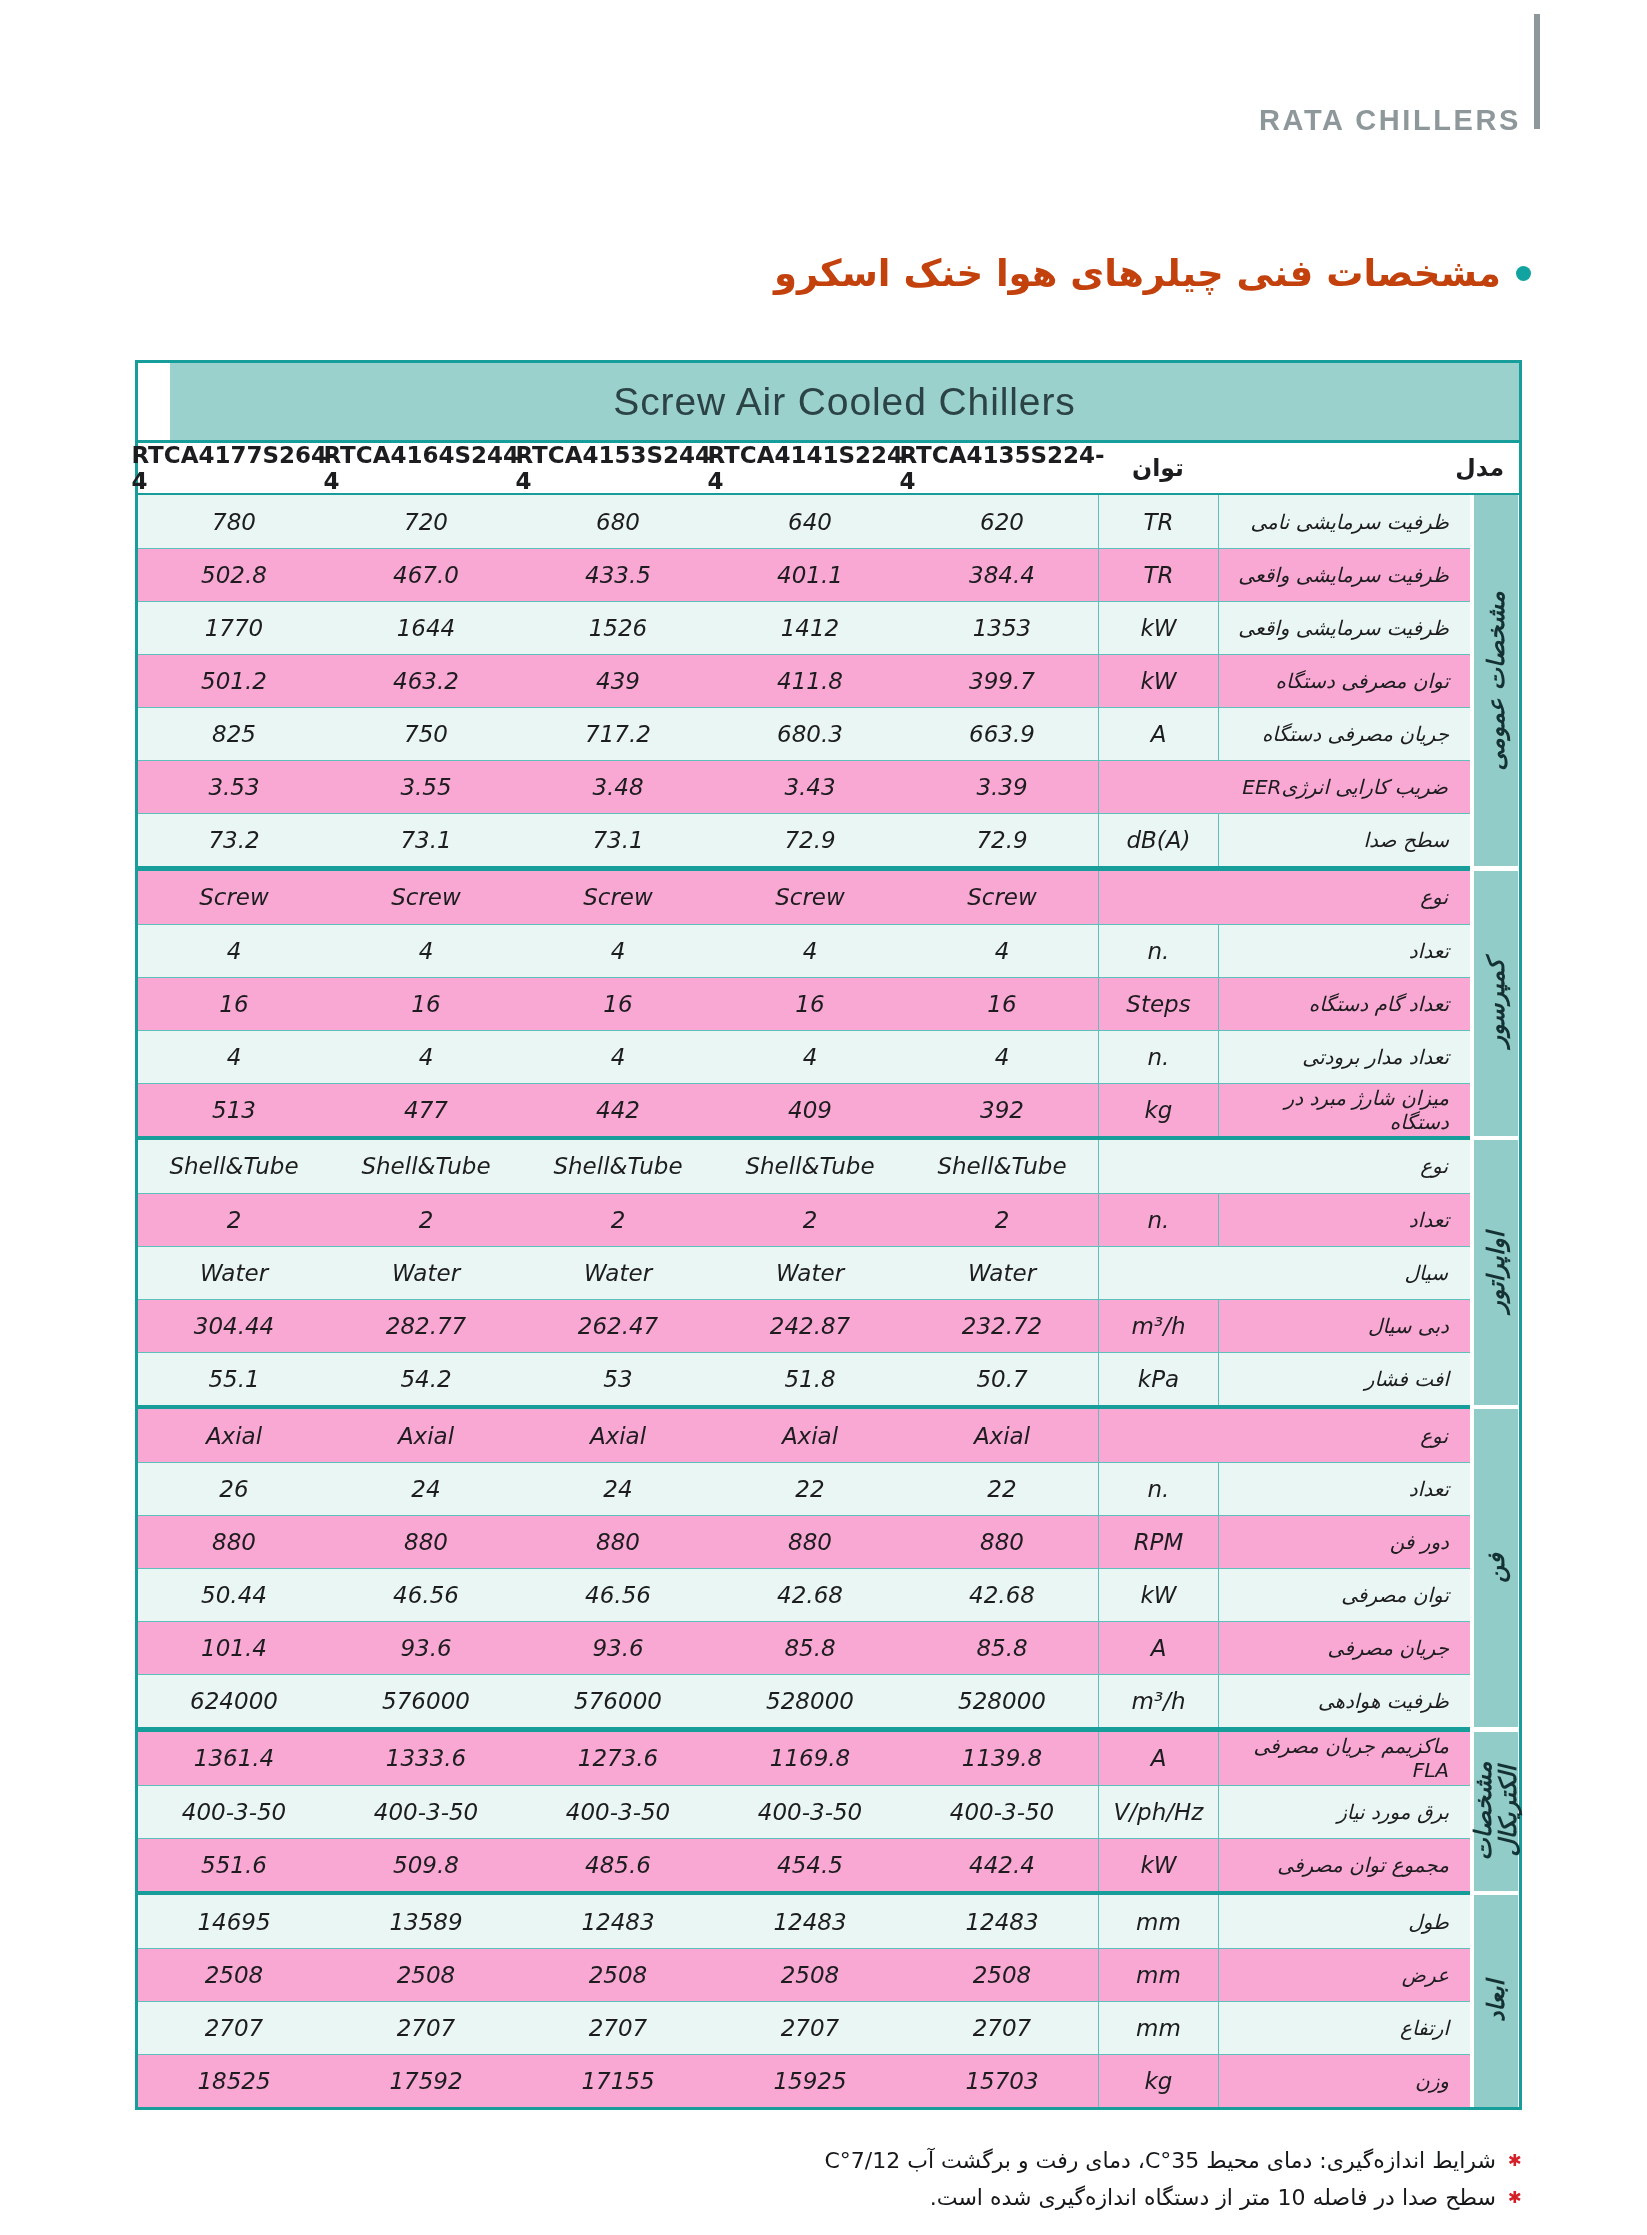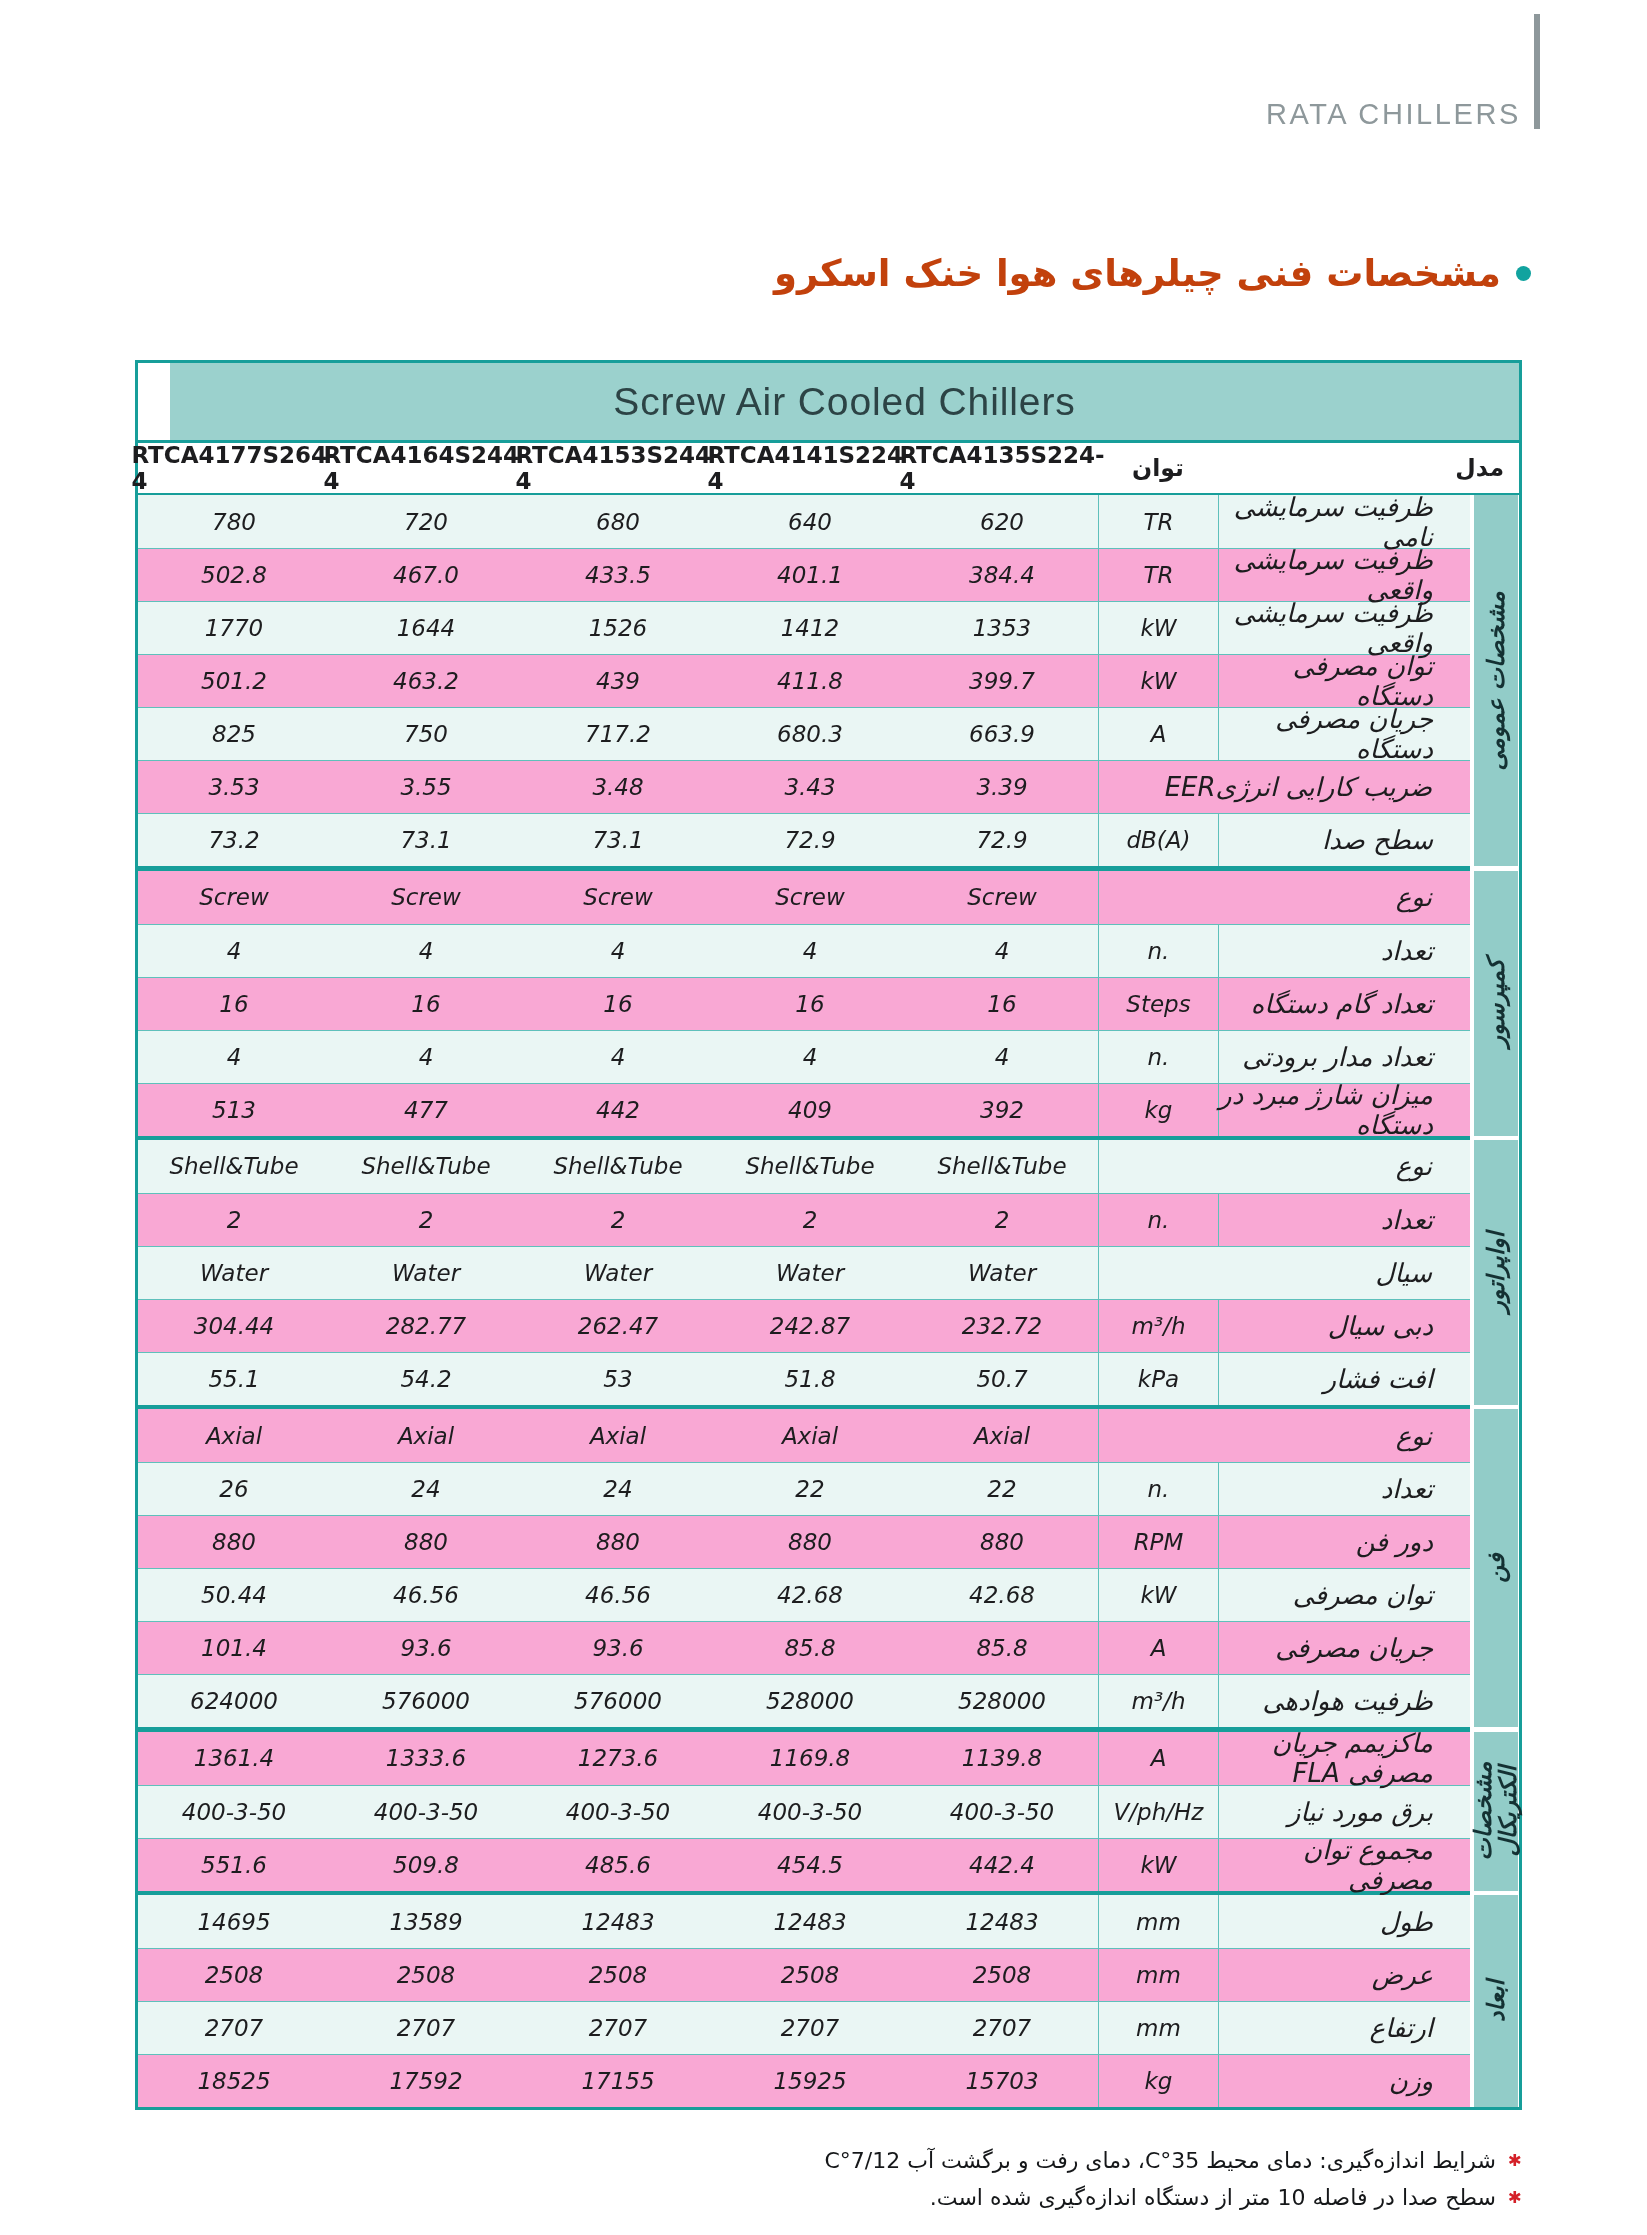--- a/index.html
+++ b/index.html
@@ -9,22 +9,22 @@
   }
   *{margin:0;padding:0;box-sizing:border-box;}
   html,body{background:#fff;}
   body{
     width:1647px;height:2236px;position:relative;overflow:hidden;
     font-family:"DejaVu Sans","Liberation Sans",sans-serif;color:var(--text-dark);
   }
   
   .topbar{position:absolute;top:14px;right:107px;width:6.1px;height:115px;background:var(--brand-gray);}
   .brand{
-    position:absolute;top:98px;right:126px;font-size:29px;letter-spacing:2.6px;
-    color:var(--brand-gray);font-family:"Liberation Sans",sans-serif;font-weight:400;
+    position:absolute;top:104px;right:126px;font-size:29px;letter-spacing:2.6px;
+    color:var(--brand-gray);font-family:"Liberation Sans",sans-serif;font-weight:700;
   }
   
   .title-row{position:absolute;top:252px;right:116px;display:flex;align-items:center;gap:15px;}
   .title{font-size:37px;font-weight:bold;color:#c2410c;direction:rtl;white-space:nowrap;}
   .bullet{width:15px;height:15px;border-radius:50%;background:var(--title-bullet);flex:0 0 auto;}
   
   .spec-table{
     position:absolute;left:135px;top:360px;width:1387px;background:#fff;
     border:3.5px solid var(--teal-dark);
   }
@@ -53,21 +53,21 @@
   }
   .group-label.wrap{white-space:normal;width:179px;text-align:center;line-height:1.05;}
   .row{display:flex;height:53px;}
   .row.bt{border-top:1.7px solid var(--teal-thin);}
   .row.tint{background:var(--row-tint);}
   .row.white{background:#f9a8d4;}
   .v{width:192px;}
   .u{width:120px;border-left:1.7px solid var(--teal-thin);}
   .l{
     width:252px;border-left:1.7px solid var(--teal-thin);direction:rtl;justify-content:flex-start;
-    padding-right:37px;font-size:26px;
+    padding-right:21px;font-size:20px;
   }
   .l.merged{width:371px;}
   .sec-sep{height:4.4px;background:linear-gradient(to right,var(--teal-dark) 0 1332px,#fff 1332px);}
   
   .notes{position:absolute;top:2142px;right:125px;direction:rtl;}
   .note{display:flex;align-items:center;gap:12.2px;font-size:22px;line-height:37px;direction:rtl;color:#151719;}
   .note .star{color:var(--note-star-red);font-size:16.6px;flex:0 0 auto;}
 </style>
 </head>
 <body>

